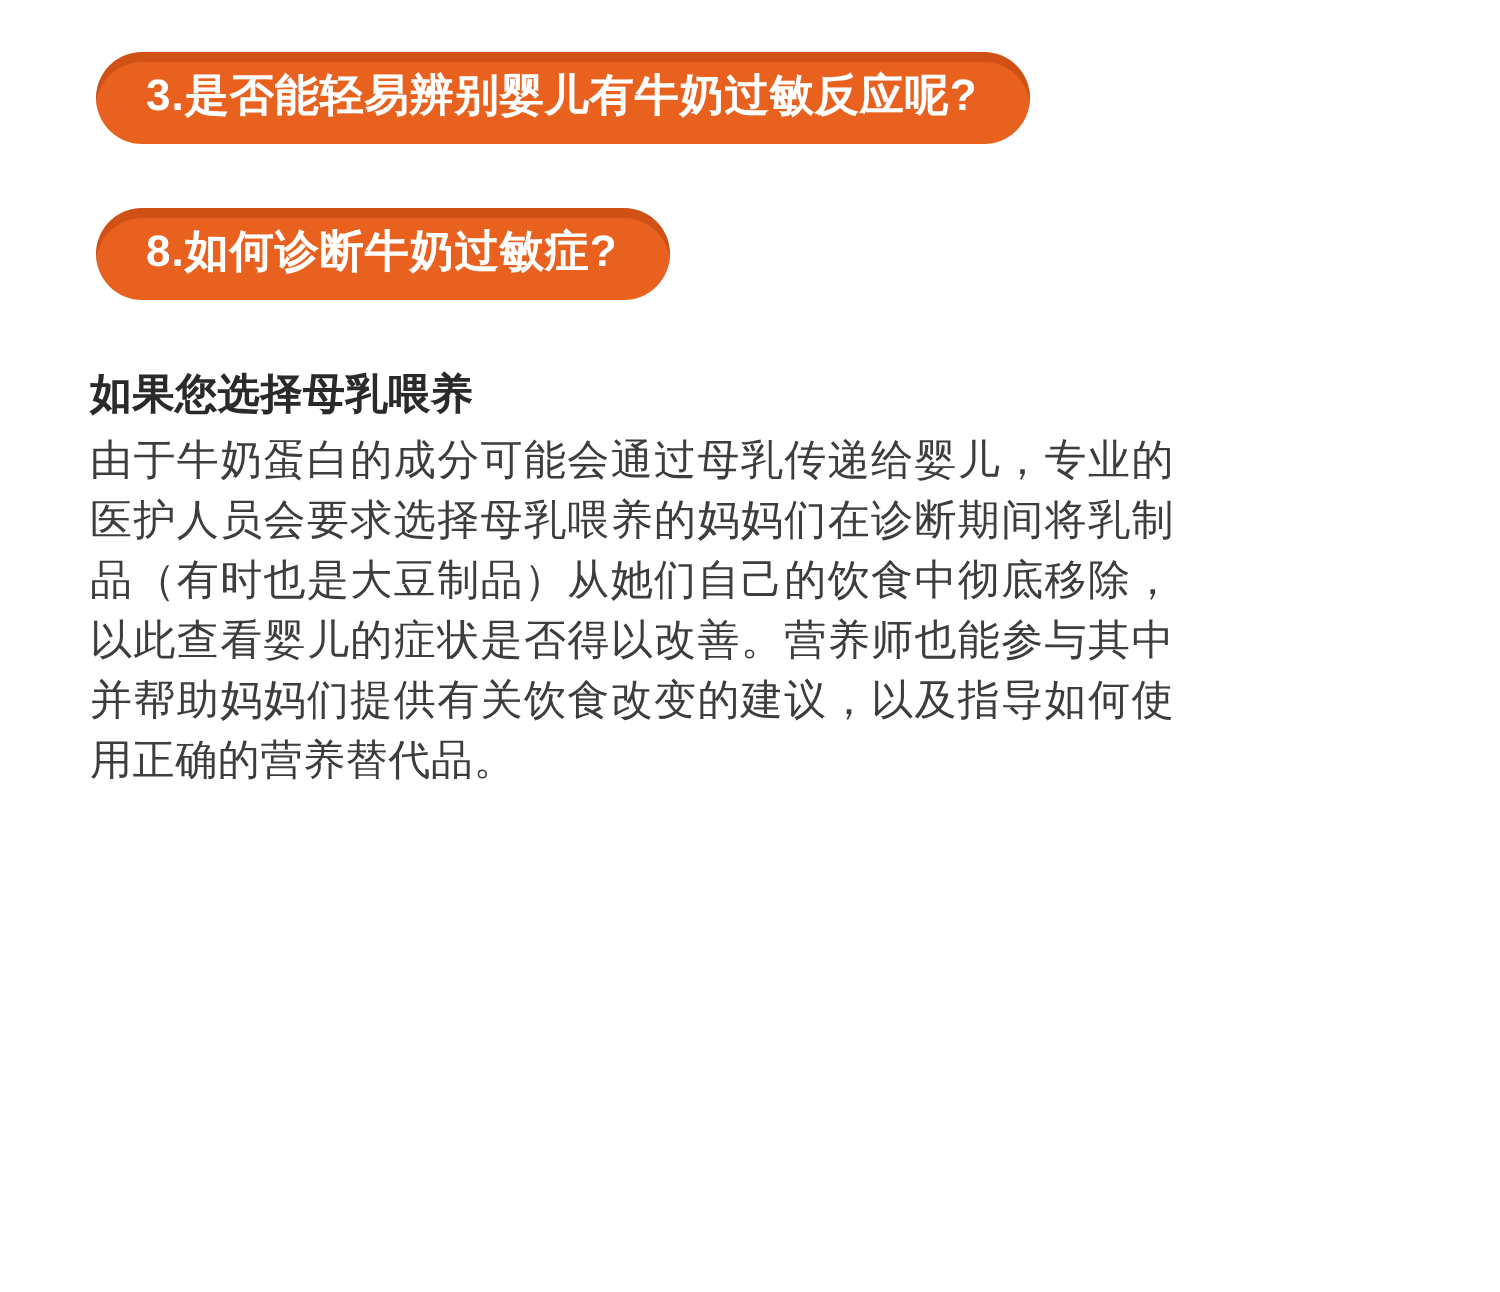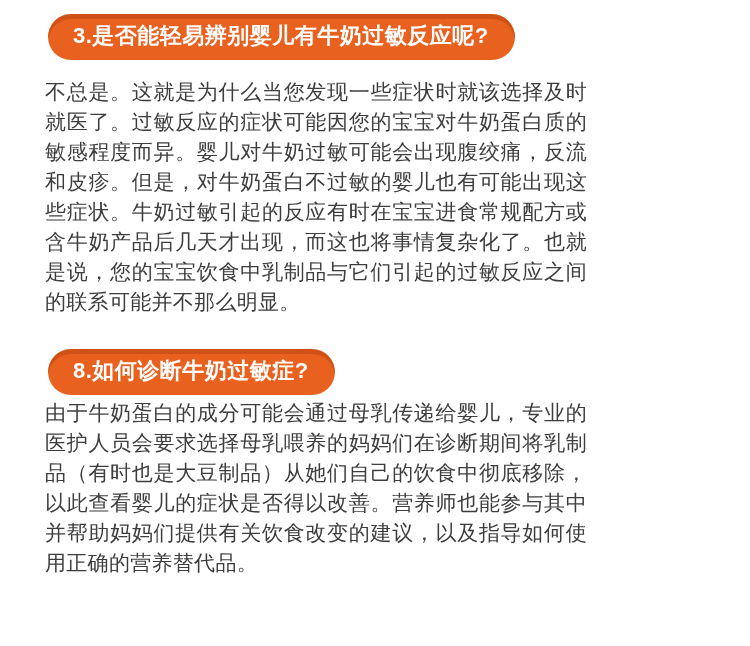--- a/index.html
+++ b/index.html
@@ -10,21 +10,21 @@
   }
   body {
     width: 750px;
     height: 646px;
     overflow: hidden;
     font-family: "Liberation Sans", sans-serif;
   }
   .page {
     width: 630px;
     height: 646px;
-    padding: 14px 43px 0 45px;
+    padding: 26px 43px 0 45px;
   }
   .pill {
     display: inline-block;
     background: #E8611F;
     border-radius: 30px;
     padding: 10px 26px 12px 25px;
     margin-left: 3px;
     box-shadow: inset 0 5px 0 rgba(150, 45, 0, 0.30);
   }
   .pill-text {
@@ -57,24 +57,24 @@
 </style>
 </head>
 <body>
 
 <div class="page">
 
   <section class="section-3">
     <div class="pill">
       <span class="pill-text">3.是否能轻易辨别婴儿有牛奶过敏反应呢?</span>
     </div>
-    <p class="body">不总是。这就是为什么当您发现一些症状时就该选择及时就医了。过敏反应的症状可能因您的宝宝对牛奶蛋白质的敏感程度而异。婴儿对牛奶过敏可能会出现腹绞痛，反流和皮疹。但是，对牛奶蛋白不过敏的婴儿也有可能出现这些症状。牛奶过敏引起的反应有时在宝宝进食常规配方或含牛奶产品后几天才出现，而这也将事情复杂化了。也就是说，您的宝宝饮食中乳制品与它们引起的过敏反应之间的联系可能并不那么明显。</p>
   </section>
 
   <section class="section-4">
     <div class="pill">
       <span class="pill-text">8.如何诊断牛奶过敏症?</span>
     </div>
 
+    <h3 class="subheading">如果您选择母乳喂养</h3>
     <p class="body sub-para">由于牛奶蛋白的成分可能会通过母乳传递给婴儿，专业的医护人员会要求选择母乳喂养的妈妈们在诊断期间将乳制品（有时也是大豆制品）从她们自己的饮食中彻底移除，以此查看婴儿的症状是否得以改善。营养师也能参与其中并帮助妈妈们提供有关饮食改变的建议，以及指导如何使用正确的营养替代品。</p>
   </section>
 
 </div>
 
 </body></html>

